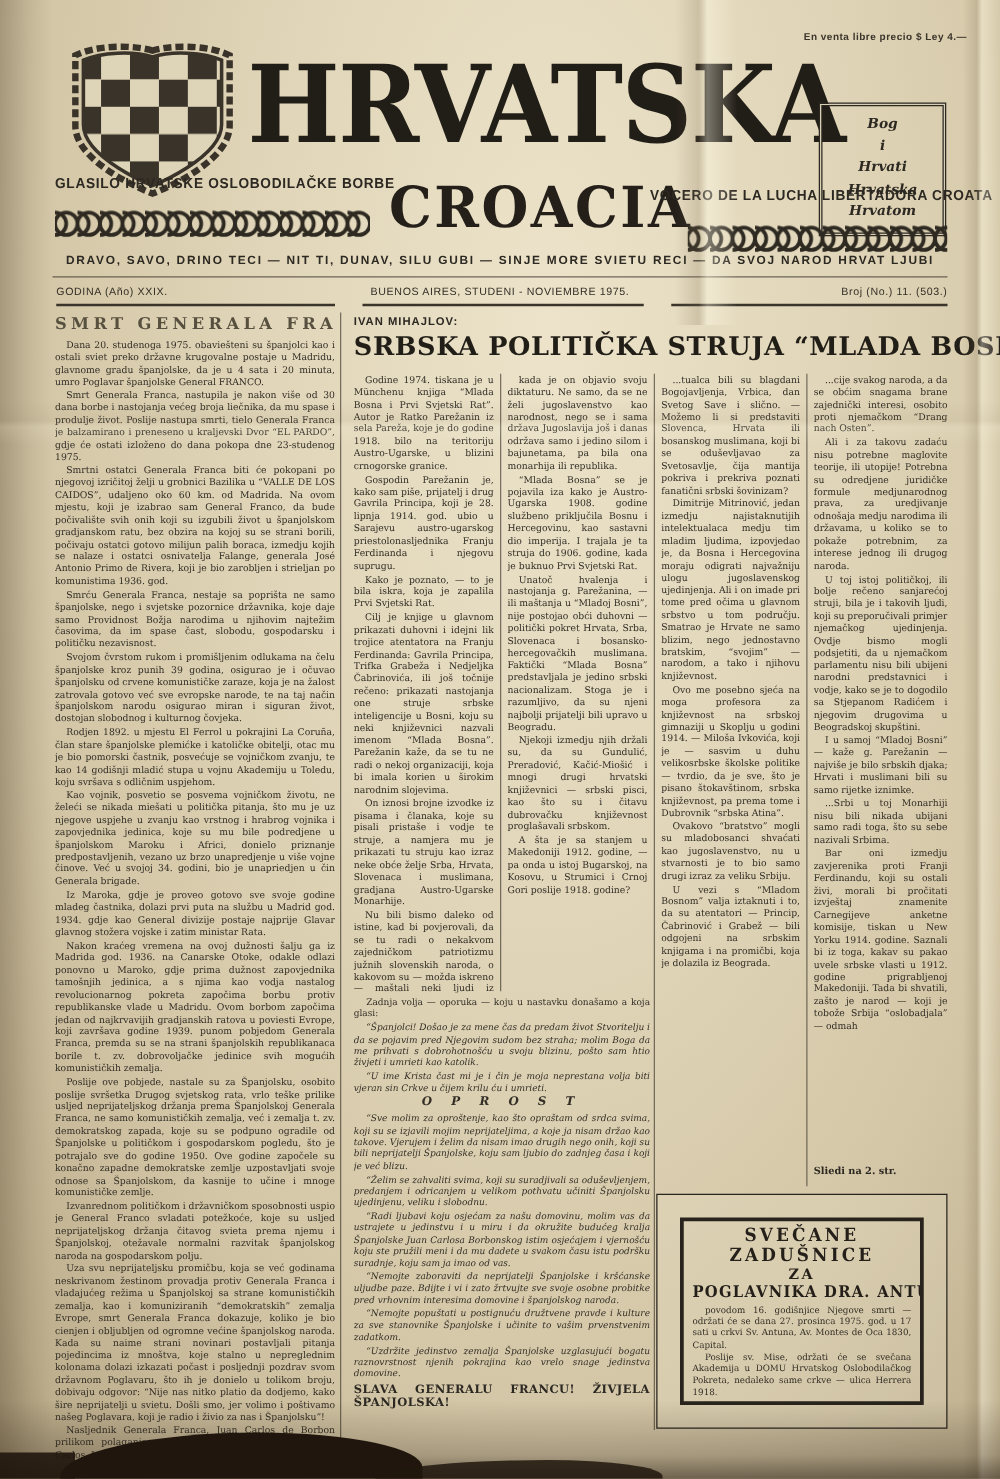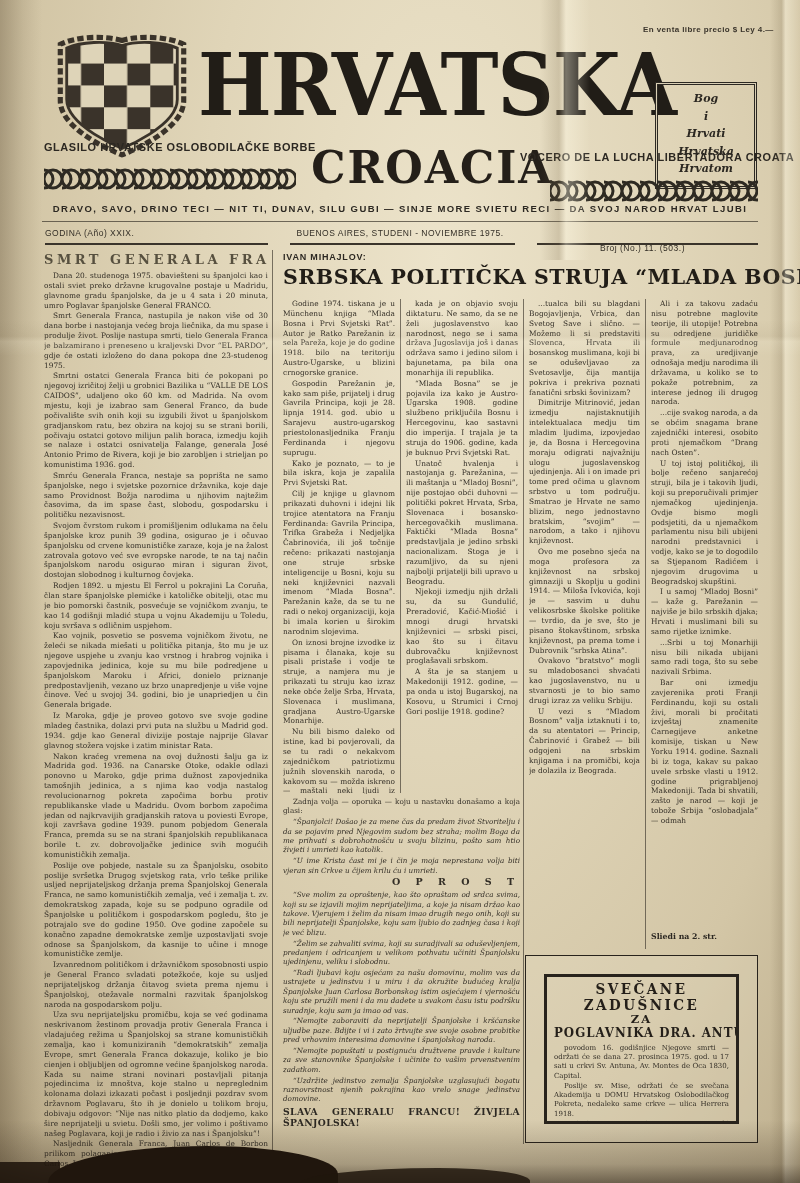--- a/index.html
+++ b/index.html
@@ -26,21 +26,21 @@
   .headline-left{font-family:"DejaVu Serif",serif;font-weight:bold;font-size:13px;letter-spacing:3.5px;
     color:#57503f;text-align:center;white-space:nowrap;}
   .kicker{font:bold 9px/11px "Liberation Sans",sans-serif;color:#2c2822;letter-spacing:.8px;}
   .mainhead{font-family:"DejaVu Serif",serif;font-weight:bold;font-size:20.5px;line-height:24px;color:#211d17;
     text-align:justify;white-space:nowrap;letter-spacing:.5px;}
   .coltext{font:7.4px/1.33 "DejaVu Serif",serif;color:#332e26;text-align:justify;overflow:hidden;}
   .coltext .para{text-indent:9px;margin:0 0 1px 0;}
   .widetext{font:7.2px/1.3 "DejaVu Serif",serif;color:#332e26;text-align:justify;overflow:hidden;}
   .widetext .para{text-indent:10px;margin:0 0 1.5px 0;}
   .widetext .para.em{font-style:italic;}
-  .oprost{font-weight:bold;text-align:right;letter-spacing:6px;font-size:9.5px;margin:4px 0 3px 0;text-indent:0 !important;}
+  .oprost{font-weight:bold;text-align:center;letter-spacing:6px;font-size:9.5px;margin:4px 0 3px 0;text-indent:0 !important;font-style:italic;}
   .slogan{font:bold 9.2px/11px "DejaVu Serif",serif;color:#2c2822;letter-spacing:.4px;text-align:justify;}
   .contnote{font:bold 7.8px/10px "DejaVu Serif",serif;color:#2c2822;}
   .vrule{width:1px;background:rgba(58,52,43,.65);}
   
   .annbox{border:1px solid #28231c;padding:18px;background:rgba(233,224,200,.25);}
   .annbox .inner{border:3px solid #28231c;padding:5px 7px 4px 7px;height:100%;box-sizing:border-box;overflow:hidden;}
   .annT1{font-family:"DejaVu Serif",serif;font-weight:bold;font-size:13.5px;line-height:15px;letter-spacing:2.5px;
     text-align:center;color:#241f19;transform:scaleY(1.08);}
   .annT2{font-family:"DejaVu Serif",serif;font-weight:bold;font-size:11.5px;line-height:14px;letter-spacing:2px;
     text-align:center;color:#241f19;}
@@ -117,21 +117,21 @@
       </defs>
       <rect x="0" y="1" width="208" height="24" fill="url(#braidR)"></rect>
     </svg>
   </div>
 
   <div class="abs motto" style="left:40px;top:203px;width:720px;">DRAVO, SAVO, DRINO TECI — NIT TI, DUNAV, SILU GUBI — SINJE MORE SVIETU RECI — DA SVOJ NAROD HRVAT LJUBI</div>
 
   <div class="abs rule" style="left:42px;top:221px;width:716px;height:1px;opacity:.7;"></div>
   <div class="abs dl" style="left:45px;top:228px;">GODINA (Año) XXIX.</div>
   <div class="abs dl" style="left:240px;top:228px;width:320px;text-align:center;">BUENOS AIRES, STUDENI - NOVIEMBRE 1975.</div>
-  <div class="abs dl" style="left:600px;top:243px;width:158px;">Broj (No.) 11. (503.)</div>
+  <div class="abs dl" style="left:600px;top:228px;width:158px;text-align:right;">Broj (No.) 11. (503.)</div>
   <div class="abs rule" style="left:45px;top:243px;width:223px;height:2px;"></div>
   <div class="abs rule" style="left:290px;top:243px;width:225px;height:2px;"></div>
   <div class="abs rule" style="left:537px;top:243px;width:221px;height:2px;"></div>
 
   <div class="abs" style="left:44px;top:252px;width:224px;height:916px;overflow:hidden;">
     <div class="headline-left">SMRT GENERALA FRANCA</div>
     <div class="coltext" style="margin-top:4px;">
         <div class="para">Dana 20. studenoga 1975. obaviešteni su španjolci kao i ostali sviet preko državne krugovalne postaje u Madridu, glavnome gradu španjolske, da je u 4 sata i 20 minuta, umro Poglavar španjolske General FRANCO.</div>
         <div class="para">Smrt Generala Franca, nastupila je nakon više od 30 dana borbe i nastojanja većeg broja liečnika, da mu spase i produlje život. Poslije nastupa smrti, tielo Generala Franca je balzamirano i preneseno u kraljevski Dvor “EL PARDO”, gdje će ostati izloženo do dana pokopa dne 23-studenog 1975.</div>
         <div class="para">Smrtni ostatci Generala Franca biti će pokopani po njegovoj izričitoj želji u grobnici Bazilika u “VALLE DE LOS CAIDOS”, udaljeno oko 60 km. od Madrida. Na ovom mjestu, koji je izabrao sam General Franco, da bude počivalište svih onih koji su izgubili život u španjolskom gradjanskom ratu, bez obzira na kojoj su se strani borili, počivaju ostatci gotovo milijun palih boraca, izmedju kojih se nalaze i ostatci osnivatelja Falange, generala José Antonio Primo de Rivera, koji je bio zarobljen i strieljan po komunistima 1936. god.</div>
@@ -173,22 +173,22 @@
       <div class="para">A šta je sa stanjem u Makedoniji 1912. godine, — pa onda u istoj Bugarskoj, na Kosovu, u Strumici i Crnoj Gori poslije 1918. godine?</div>
     </div>
   <div class="abs coltext" style="left:529px;top:299px;width:111px;height:650px;">
       <div class="para">...tualca bili su blagdani Bogojavljenja, Vrbica, dan Svetog Save i slično. — Možemo li si predstaviti Slovenca, Hrvata ili bosanskog muslimana, koji bi se oduševljavao za Svetosavlje, čija mantija pokriva i prekriva poznati fanatični srbski šovinizam?</div>
       <div class="para">Dimitrije Mitrinović, jedan izmedju najistaknutijih intelektualaca medju tim mladim ljudima, izpovjedao je, da Bosna i Hercegovina moraju odigrati najvažniju ulogu jugoslavenskog ujedinjenja. Ali i on imade pri tome pred očima u glavnom srbstvo u tom području. Smatrao je Hrvate ne samo blizim, nego jednostavno bratskim, “svojim” — narodom, a tako i njihovu književnost.</div>
       <div class="para">Ovo me posebno sjeća na moga profesora za književnost na srbskoj gimnaziji u Skoplju u godini 1914. — Miloša Ivkovića, koji je — sasvim u duhu velikosrbske školske politike — tvrdio, da je sve, što je pisano štokavštinom, srbska književnost, pa prema tome i Dubrovnik “srbska Atina”.</div>
       <div class="para">Ovakovo “bratstvo” mogli su mladobosanci shvaćati kao jugoslavenstvo, nu u stvarnosti je to bio samo drugi izraz za veliku Srbiju.</div>
       <div class="para">U vezi s “Mladom Bosnom” valja iztaknuti i to, da su atentatori — Princip, Čabrinović i Grabež — bili odgojeni na srbskim knjigama i na promičbi, koja je dolazila iz Beograda.</div>
     </div>
   <div class="abs coltext" style="left:651px;top:299px;width:107px;height:628px;">
+      <div class="para">...cije svakog naroda, a da se obćim snagama brane zajednički interesi, osobito proti njemačkom “Drang nach Osten”.</div>
       <div class="para">Ali i za takovu zadaću nisu potrebne maglovite teorije, ili utopije! Potrebna su odredjene juridičke formule medjunarodnog prava, za uredjivanje odnošaja medju narodima ili državama, u koliko se to pokaže potrebnim, za interese jednog ili drugog naroda.</div>
-      <div class="para">...cije svakog naroda, a da se obćim snagama brane zajednički interesi, osobito proti njemačkom “Drang nach Osten”.</div>
       <div class="para">U toj istoj političkoj, ili bolje rečeno sanjarećoj struji, bila je i takovih ljudi, koji su preporučivali primjer njemačkog ujedinjenja. Ovdje bismo mogli podsjetiti, da u njemačkom parlamentu nisu bili ubijeni narodni predstavnici i vodje, kako se je to dogodilo sa Stjepanom Radićem i njegovim drugovima u Beogradskoj skupštini.</div>
       <div class="para">I u samoj “Mladoj Bosni” — kaže g. Parežanin — najviše je bilo srbskih djaka; Hrvati i muslimani bili su samo rijetke iznimke.</div>
       <div class="para">...Srbi u toj Monarhiji nisu bili nikada ubijani samo radi toga, što su sebe nazivali Srbima.</div>
       <div class="para">Bar oni izmedju zavjerenika proti Franji Ferdinandu, koji su ostali živi, morali bi pročitati izvještaj znamenite Carnegijeve anketne komisije, tiskan u New Yorku 1914. godine. Saznali bi iz toga, kakav su pakao uvele srbske vlasti u 1912. godine prigrabljenoj Makedoniji. Tada bi shvatili, zašto je narod — koji je tobože Srbija “oslobadjala” — odmah</div>
     </div>
 
   <div class="abs contnote" style="left:651px;top:932px;width:107px;">Sliedi na 2. str.</div>
 
   <div class="abs widetext" style="left:283px;top:797px;width:237px;height:306px;">
     <div class="para">Zadnja volja — oporuka — koju u nastavku donašamo a koja glasi:</div>

